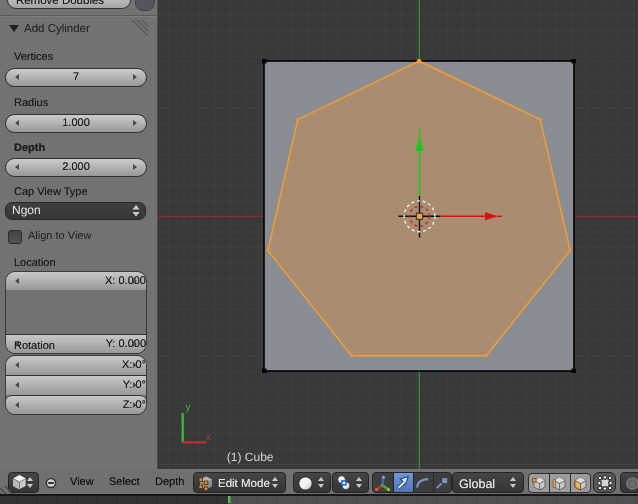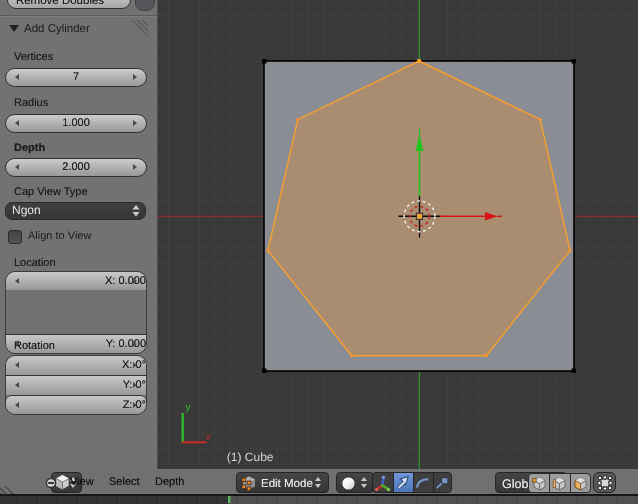--- a/index.html
+++ b/index.html
@@ -18,21 +18,21 @@
         border-right:4.5px solid #4a4a4a;left:9px;top:5px;}
   .arrR{width:0;height:0;border-top:3.5px solid transparent;border-bottom:3.5px solid transparent;
         border-left:4.5px solid #4a4a4a;right:9px;top:5px;}
   .grp{left:5px;width:140px;border:1px solid #3a3a3a;border-radius:10px;overflow:hidden;}
   .row{position:relative;width:100%;background:linear-gradient(#c8c8c8,#989898);text-shadow:0 0 0.6px rgba(25,25,25,0.65);
        color:#1c1c1c;font-size:11px;text-align:right;}
   .row+.row{border-top:1px solid #333333;}
   
   #header{left:0;top:468.5px;width:638px;height:25.5px;background:#707070;}
   #strip{left:0;top:494px;width:638px;height:10px;background:#4f4f4f;}
-  .ddark{background:linear-gradient(#454545,#353535);border:1px solid #252525;border-radius:4px;margin-left:43px;}
+  .ddark{background:linear-gradient(#454545,#353535);border:1px solid #252525;border-radius:4px;}
   .wtxt{color:#ebebeb;font-size:11.5px;text-shadow:0 0 0.6px rgba(235,235,235,0.55);}
   .mtxt{color:#101010;font-size:11px;text-shadow:0 0 0.6px rgba(16,16,16,0.6);}
   .updn{position:absolute;right:4px;top:0;height:100%;width:8px;}
   .updn:before{content:"";position:absolute;left:0;top:4px;width:0;height:0;
      border-left:3.5px solid transparent;border-right:3.5px solid transparent;border-bottom:4.8px solid #c9c9c9;}
   .updn:after{content:"";position:absolute;left:0;bottom:4px;width:0;height:0;
      border-left:3.5px solid transparent;border-right:3.5px solid transparent;border-top:4.8px solid #c9c9c9;}
 </style>
 </head>
 <body>

